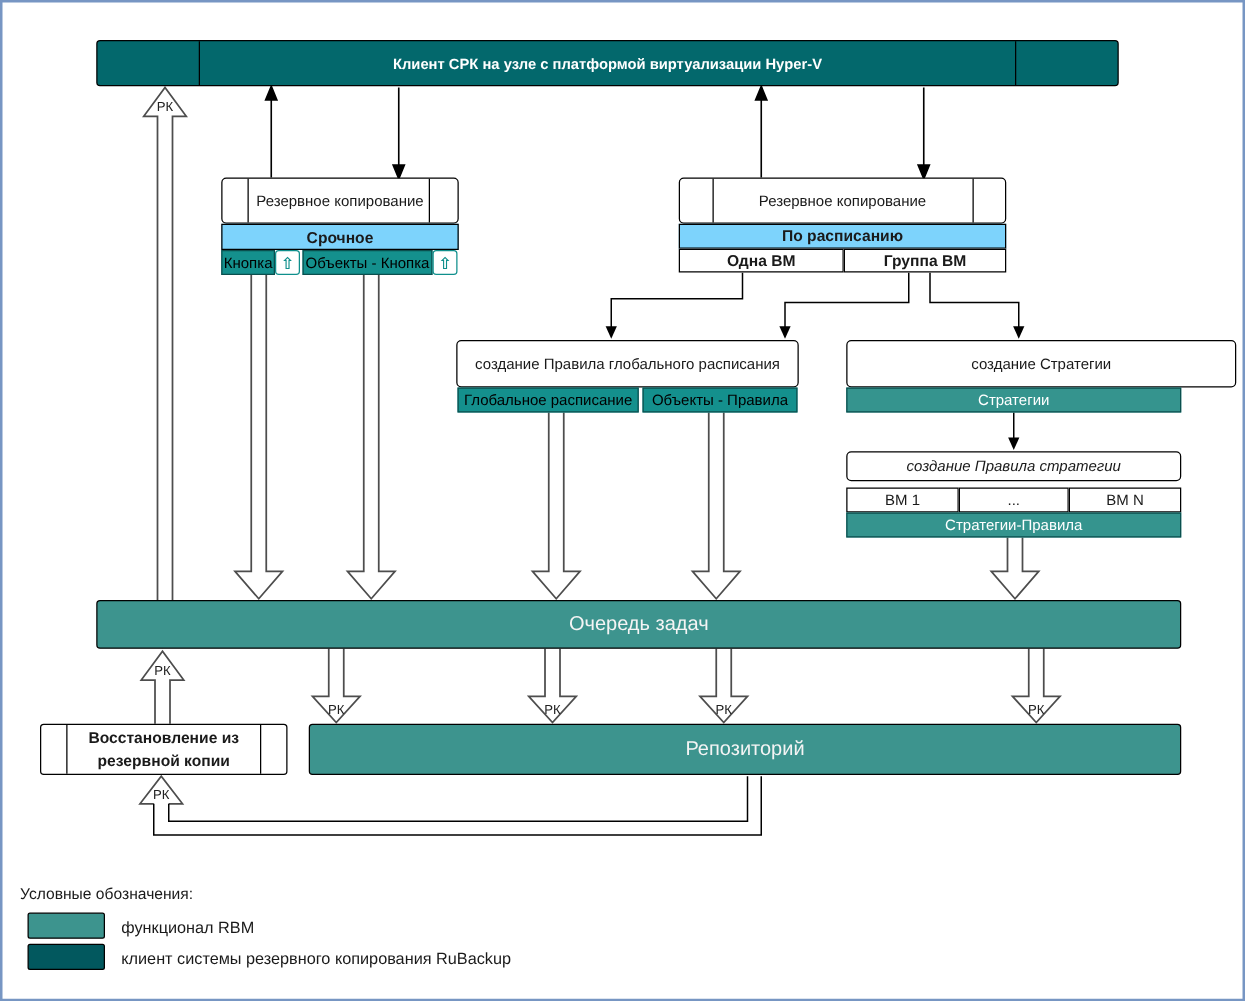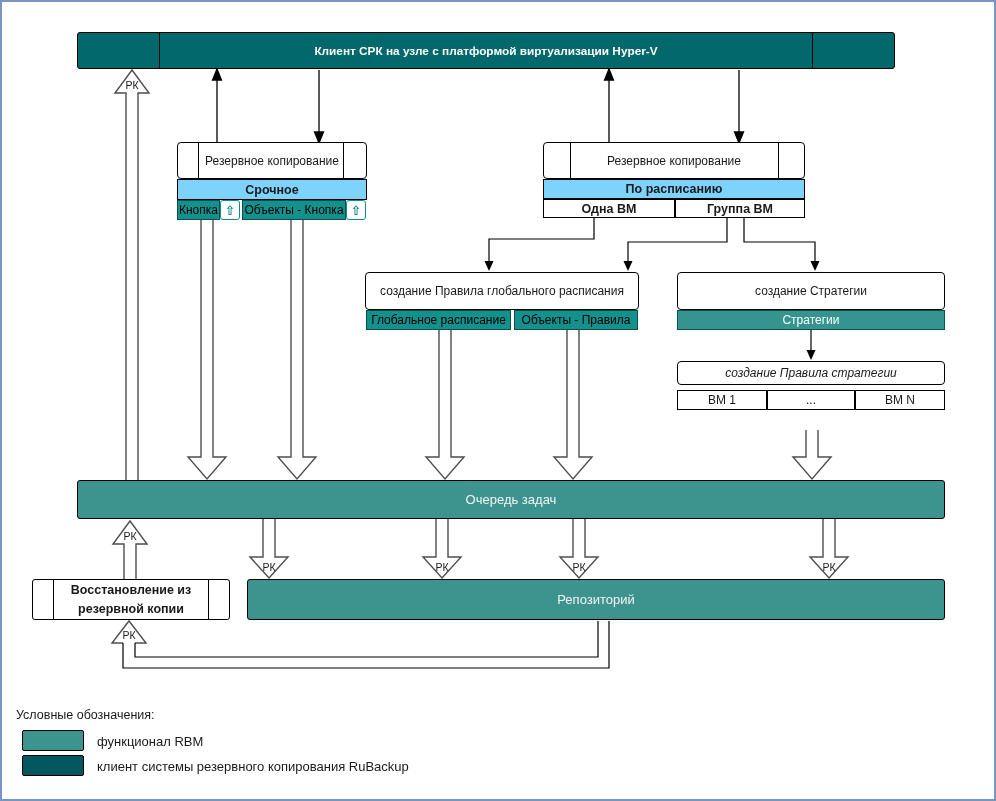--- a/index.html
+++ b/index.html
@@ -16,21 +16,21 @@
   .vdiv{position:absolute;top:0;bottom:0;width:1px;background:#000;}
   .hdrbox{background:#fff;border:1.5px solid #000;border-radius:4px;font-size:12px;}
   .moderow{background:#7dd3fc;border:1px solid #000;font-weight:bold;font-size:12.5px;}
   .wcell{background:#fff;border:1px solid #000;font-size:12px;}
   .wcell.b{font-weight:bold;font-size:12.5px;align-items:center;}
   .tcell{background:#14908D;border:1px solid #0b4f4e;color:#000000;font-size:12px;}
   .trow{background:#35948E;border:1px solid #0b4f4e;color:#ffffff;font-size:12px;}
   .iconcell{background:#fff;border:1.5px solid #0F8F8C;border-radius:3px;
     color:#0F8F8C;font-size:13px;font-weight:bold;line-height:1;}
   .teal-bar{background:#3D948E;border:1.5px solid #000;border-radius:3px;
-    color:#f4f4f4;font-size:13px;justify-content:center;}
+    color:#f4f4f4;font-size:16px;justify-content:center;}
   .restore{background:#fff;border:1.5px solid #000;border-radius:3px;
     font-weight:bold;font-size:12.5px;line-height:1.45;}
   .legend-title{font-size:12.5px;}
   .legend-label{font-size:13px;}
   .swatch{border:1.5px solid #000;border-radius:2px;}
   .swatch-rbm{background:#3D948E;}
   .swatch-client{background:#02585E;}
   .rk-text{font-size:10.5px;fill:#222;}
 </style>
 </head>
@@ -146,38 +146,41 @@
   <div class="abs node hdrbox" style="left:363px;top:270px;width:274px;height:38px;">
     <span>создание Правила глобального расписания</span>
   </div>
   <div class="abs node tcell" style="left:364px;top:308px;width:145px;height:20px;">
     <span>Глобальное расписание</span>
   </div>
   <div class="abs node tcell" style="left:512px;top:308px;width:124px;height:20px;">
     <span>Объекты - Правила</span>
   </div>
 
-  <div class="abs node hdrbox" style="left:675px;top:270px;width:268px;height:38px;">
+  <div class="abs node hdrbox" style="left:675px;top:270px;width:312px;height:38px;">
     <span>создание Стратегии</span>
   </div>
   <div class="abs node trow" style="left:675px;top:308px;width:268px;height:20px;">
     <span>Стратегии</span>
   </div>
 
   <div class="abs node hdrbox" style="left:675px;top:359px;width:268px;height:24px;font-style:italic;">
     <span>создание Правила стратегии</span>
   </div>
   <div class="abs node wcell" style="left:675px;top:388px;width:90px;height:20px;">
     <span>ВМ 1</span>
   </div>
   <div class="abs node wcell" style="left:765px;top:388px;width:88px;height:20px;">
     <span>...</span>
   </div>
   <div class="abs node wcell" style="left:853px;top:388px;width:90px;height:20px;">
     <span>ВМ N</span>
+  </div>
+  <div class="abs node trow" style="left:675px;top:408px;width:268px;height:20px;">
+    <span>Стратегии-Правила</span>
   </div>
 
   <div class="abs node teal-bar" style="left:75px;top:478px;width:868px;height:39px;">
     <span>Очередь задач</span>
   </div>
 
   <div class="abs node restore" style="left:30px;top:577px;width:198px;height:41px;padding:0 24px;">
     <div class="vdiv" style="left:20px;"></div>
     <div class="vdiv" style="right:20px;"></div>
     <span>Восстановление из резервной копии</span>

